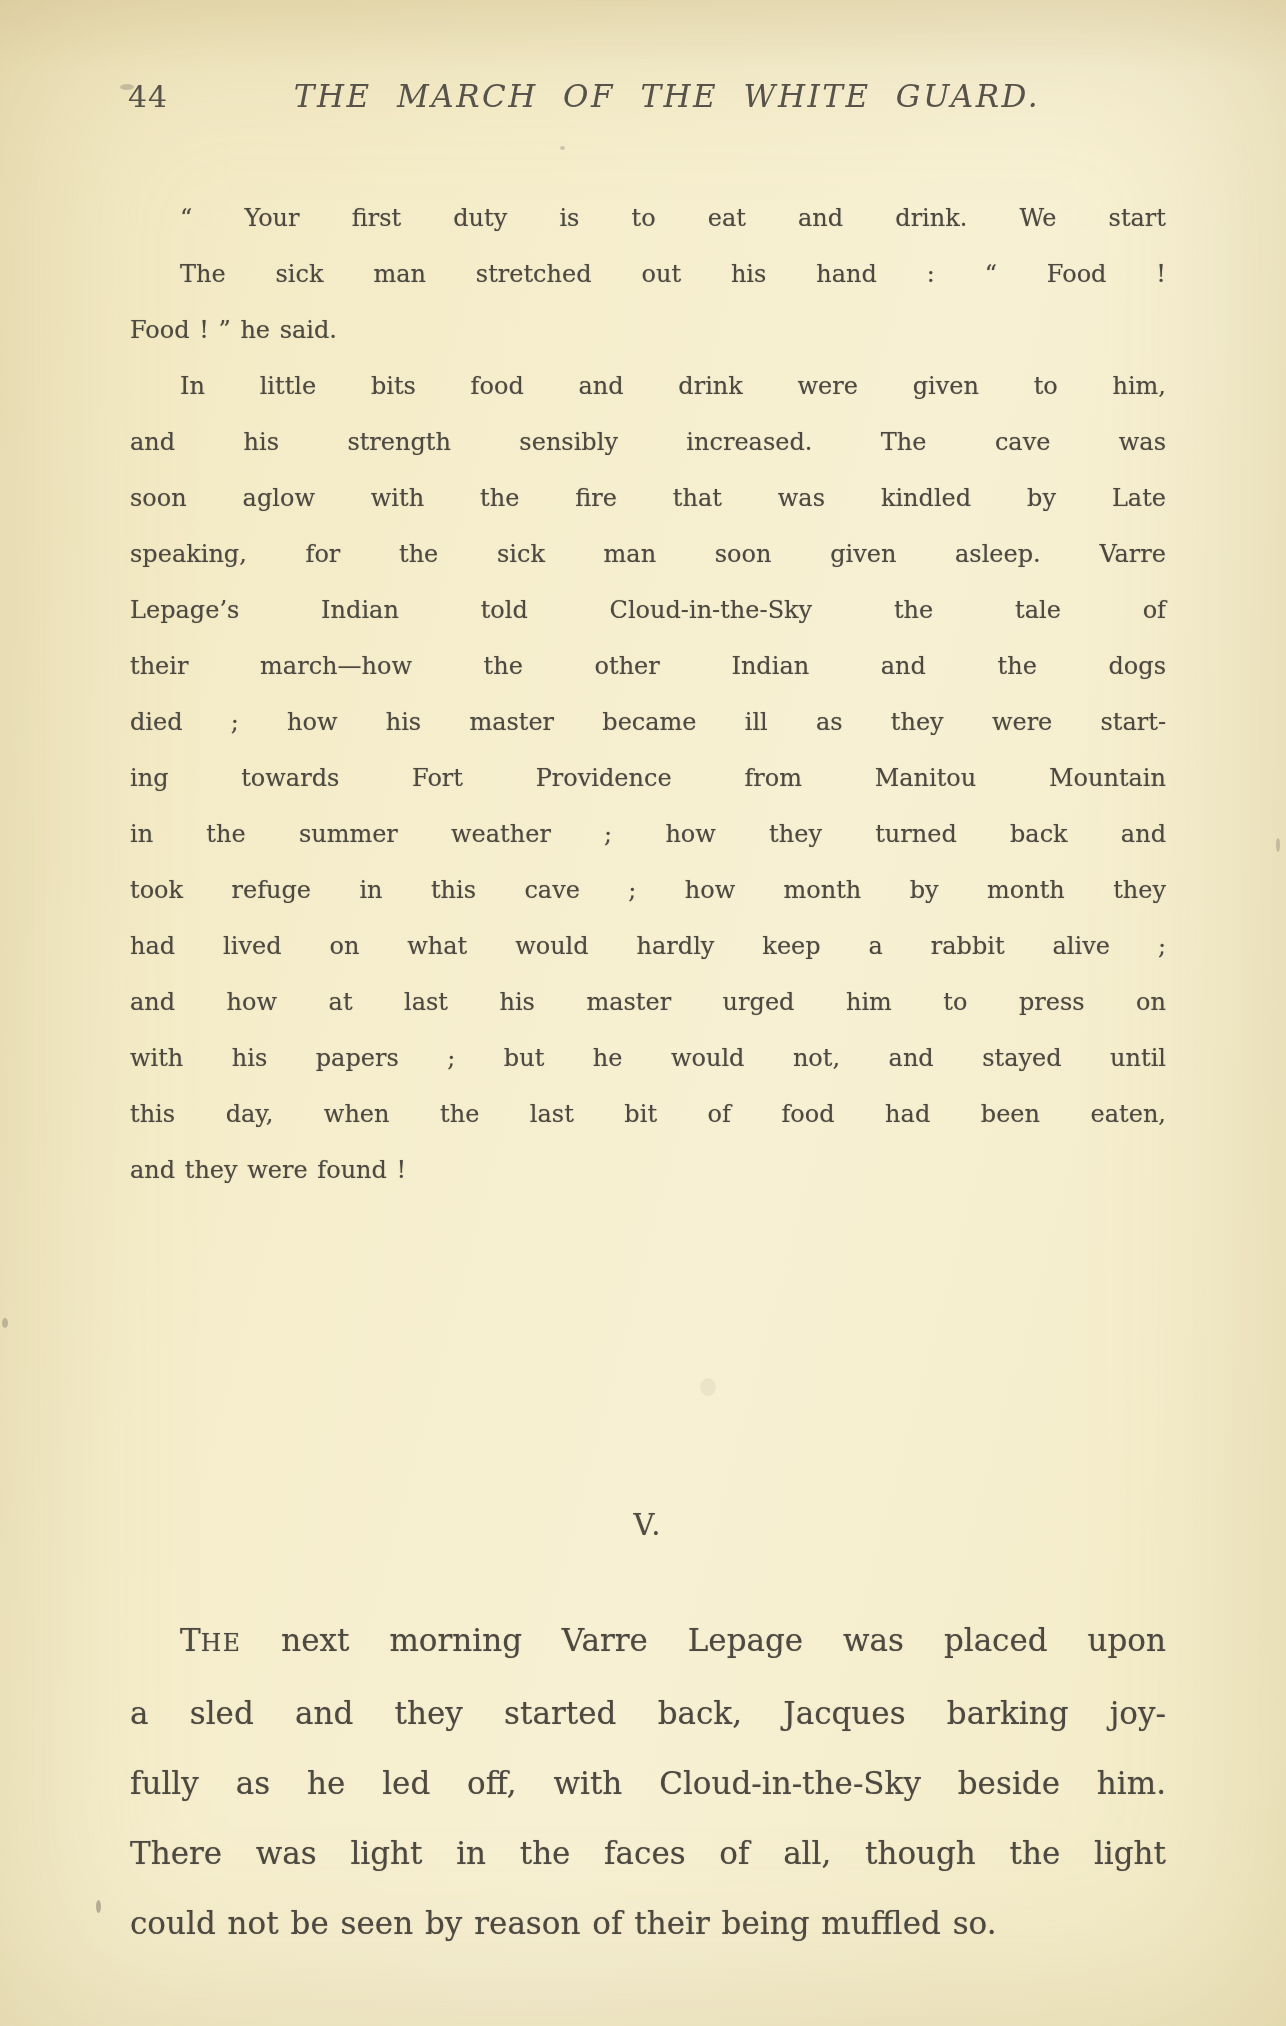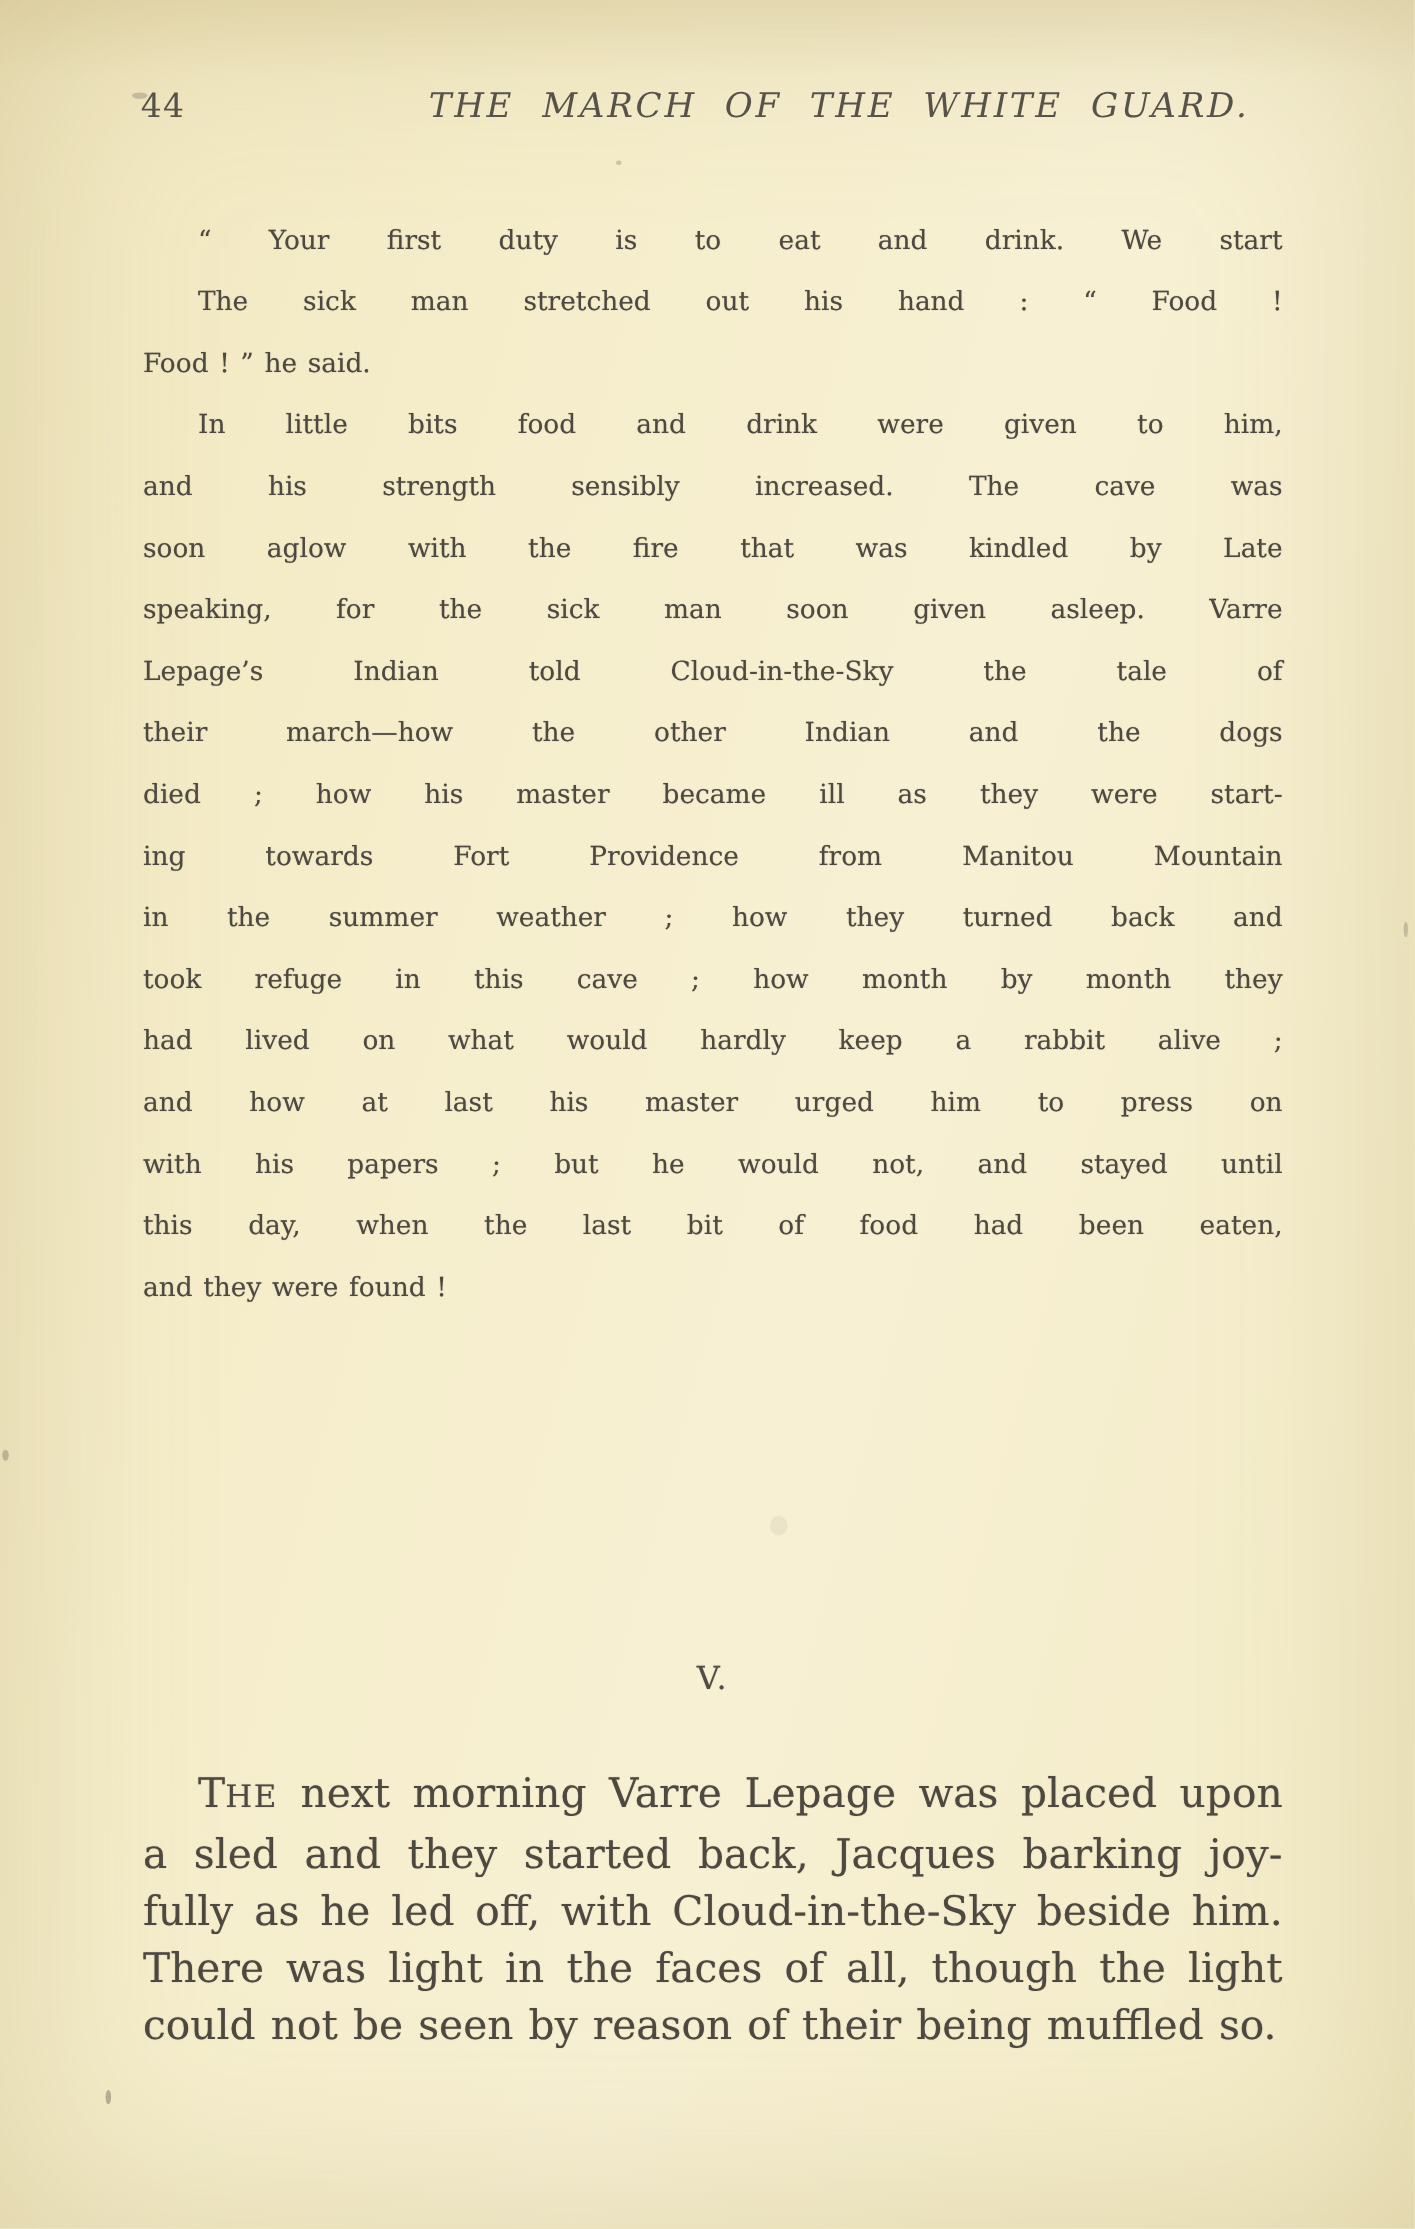--- a/index.html
+++ b/index.html
@@ -24,33 +24,33 @@
   }
   .running-head {
     position: absolute; top: 78px; left: 128px; width: 1038px;
     display: flex; align-items: baseline;
     color: #57534a;
   }
   .page-num {
     font-size: 30px; letter-spacing: 1px; min-width: 70px;
   }
   .head-title {
-    flex: 1; text-align: right; padding-right: 30px;
+    flex: 1; text-align: center; padding-right: 30px;
     font-style: italic; font-size: 31px;
     letter-spacing: 2.5px; word-spacing: 13px;
     white-space: nowrap;
   }
   .body-top {
     position: absolute; top: 190px; left: 130px; width: 1036px;
     font-size: 24px; line-height: 56px;
     text-shadow: 0 0 1px rgba(79,75,67,0.45);
   }
   .body-bottom {
     position: absolute; top: 1605px; left: 130px; width: 1036px;
-    font-size: 37px; line-height: 52px;
+    font-size: 31px; line-height: 70px;
     text-shadow: 0 0 1px rgba(79,75,67,0.45);
   }
   .paragraph { margin: 0; }
   .line {
     text-align: justify;
     text-align-last: left;
     word-spacing: 2px;
     white-space: normal;
   }
   .line.just { text-align-last: justify; }

